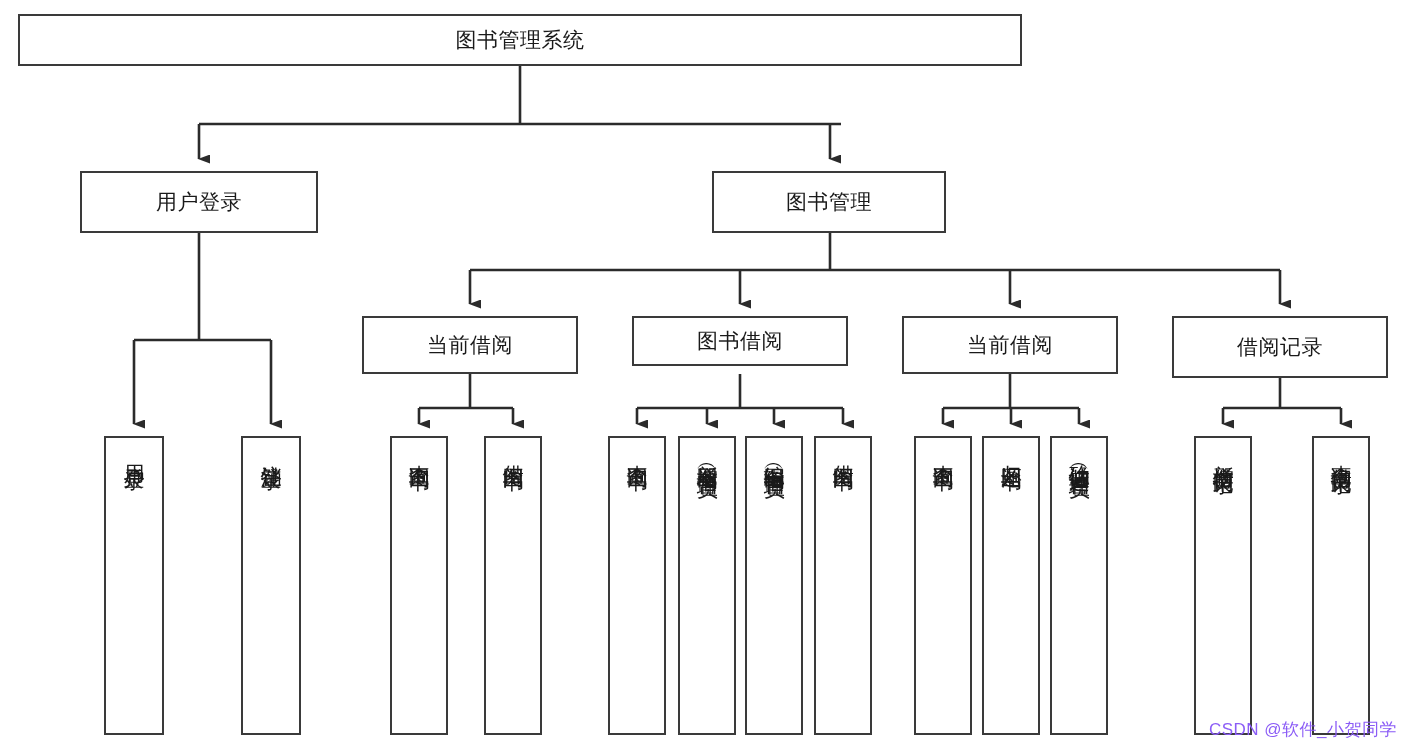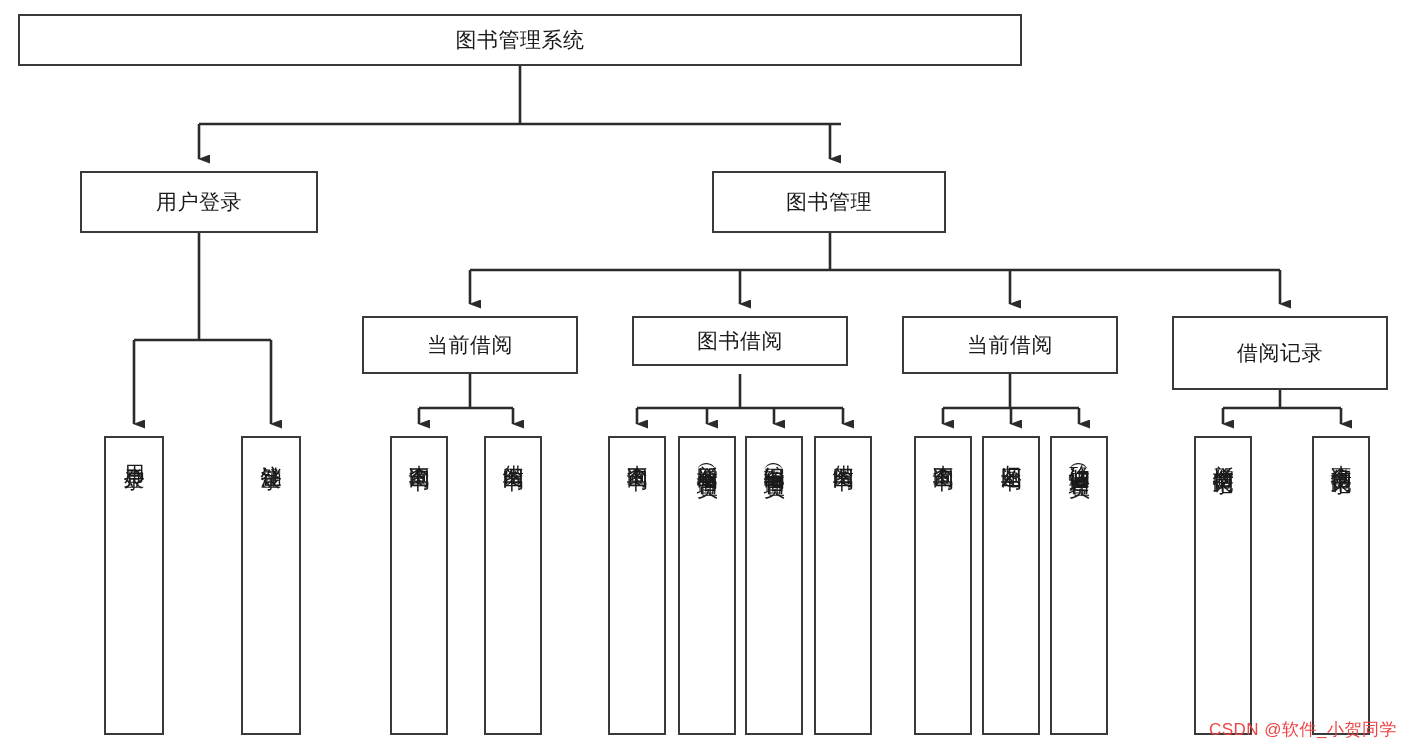--- a/index.html
+++ b/index.html
@@ -59,21 +59,21 @@
     font-size: 21px;
     line-height: 1.55;
     letter-spacing: 2px;
     white-space: normal;
   }
   #watermark {
     position: absolute;
     right: 8px;
     bottom: 6px;
     font-size: 17px;
-    color: #ef4444;
+    color: #8b5cf6;
     letter-spacing: 0.5px;
     white-space: nowrap;
   }
 </style>
 </head>
 <body>
 
 <div id="stage">
 
   <svg id="wires" viewBox="0 0 1405 747">
@@ -148,21 +148,21 @@
   </div>
 
   <div class="node" style="left:632px; top:316px; width:216px; height:50px;">
     <span class="node-label">图书借阅</span>
   </div>
 
   <div class="node" style="left:902px; top:316px; width:216px; height:58px;">
     <span class="node-label">当前借阅</span>
   </div>
 
-  <div class="node" style="left:1172px; top:316px; width:216px; height:74px;">
+  <div class="node" style="left:1172px; top:316px; width:216px; height:62px;">
     <span class="node-label">借阅记录</span>
   </div>
 
   <div class="node leaf" style="left:104px; top:436px; width:60px; height:299px;">
     <span class="node-label">用户登录</span>
   </div>
   <div class="node leaf" style="left:241px; top:436px; width:60px; height:299px;">
     <span class="node-label">注销登录</span>
   </div>
   <div class="node leaf" style="left:390px; top:436px; width:58px; height:299px;">

